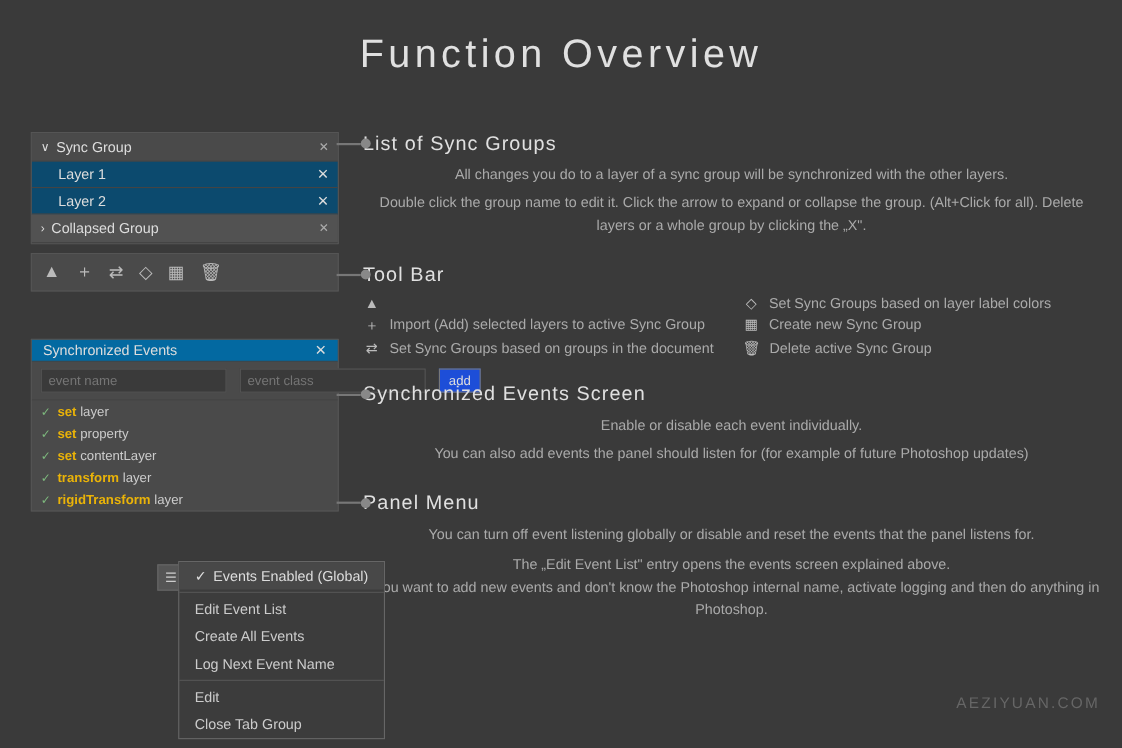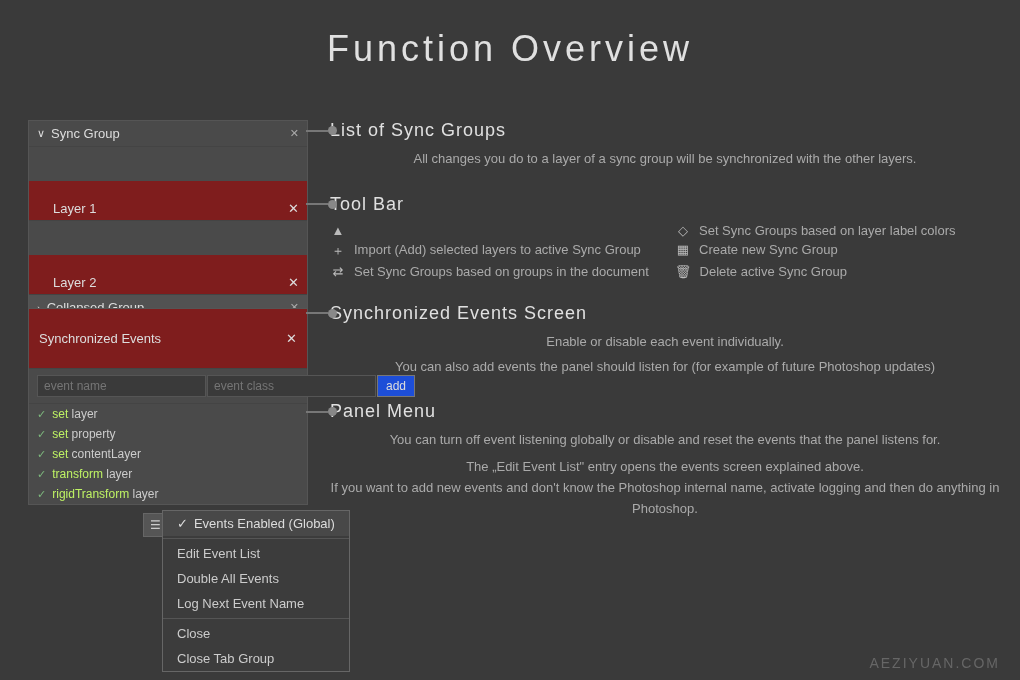--- a/index.html
+++ b/index.html
@@ -61,27 +61,26 @@
 
     .group-row .close-btn {
       color: #aaa;
       font-size: 11px;
       cursor: pointer;
     }
 
     .layer-row {
       display: flex;
       align-items: center;
-      padding: 20px 8px 4px 24px;
-      background: #7f1d1d;
+      padding: 4px 8px 4px 24px;
+      background: #0c4a6e;
       border-bottom: 1px solid #444;
       justify-content: space-between;
       font-size: 13px;
       color: #ddd;
-      margin-top: 34px;
     }
 
     
     .toolbar {
       background: #4a4a4a;
       border: 1px solid #555;
       display: flex;
       align-items: center;
       padding: 6px 10px;
       gap: 14px;
@@ -101,30 +100,30 @@
       top: 308px;
       width: 280px;
       background: #4a4a4a;
       border: 1px solid #555;
     }
 
     .events-header {
       display: flex;
       align-items: center;
       justify-content: space-between;
-      padding: 22px 10px;
-      background: #7f1d1d;
+      padding: 2px 10px;
+      background: #0369a1;
       border-bottom: 1px solid #444;
       font-size: 13px;
       color: #ddd;
     }
 
     .events-input-row {
       display: flex;
-      gap: 1px;
+      gap: 12px;
       padding: 6px 8px;
       border-bottom: 1px solid #444;
     }
 
     .events-input {
       background: #3a3a3a;
       border: 1px solid #555;
       color: #ccc;
       font-size: 12px;
       padding: 3px 6px;
@@ -153,21 +152,22 @@
       color: #ccc;
       gap: 6px;
     }
 
     .event-item .check {
       color: #7db87d;
       font-size: 11px;
     }
 
     .event-item .keyword {
-      color: #bef264;
+      color: #eab308;
+      font-weight: bold;
     }
 
     
     .menu-trigger {
       position: absolute;
       left: 144px;
       top: 512px;
       background: #555;
       border: 1px solid #666;
       padding: 4px 6px;
@@ -252,21 +252,21 @@
     .tb-icon {
       color: #bbb;
       font-size: 13px;
       min-width: 16px;
       text-align: center;
     }
 
     
     .watermark {
       position: absolute;
-      bottom: 9px;
+      bottom: 33px;
       right: 20px;
       color: #666;
       font-size: 14px;
       letter-spacing: 2px;
     }
 
     .chevron-down { font-size: 11px; }
     .chevron-right { font-size: 11px; }
 
   </style>
@@ -351,36 +351,37 @@
 
 <div class="menu-trigger" style="position:absolute;left:143px;top:513px;">☰</div>
 
 <div class="dropdown-menu">
   <div class="dropdown-item checked">
     <span>✓</span>
     <span>Events Enabled (Global)</span>
   </div>
   <div class="dropdown-divider"></div>
   <div class="dropdown-item">Edit Event List</div>
-  <div class="dropdown-item">Double All Events</div>
+  <div class="dropdown-item">Create All Events</div>
   <div class="dropdown-item">Log Next Event Name</div>
   <div class="dropdown-divider"></div>
-  <div class="dropdown-item">Close</div>
+  <div class="dropdown-item">Edit</div>
   <div class="dropdown-item">Close Tab Group</div>
 </div>
 
 <div class="right-content">
 
   <div style="position:relative; margin-bottom: 24px;">
     <div style="position:absolute;left:-24px;top:6px;display:flex;align-items:center;">
       <div style="width:22px;height:2px;background:#777;"></div>
       <div style="width:9px;height:9px;background:#888;border-radius:50%;margin-left:0;"></div>
     </div>
     <div class="section-title">List of Sync Groups</div>
     <div class="section-text">All changes you do to a layer of a sync group will be synchronized with the other layers.</div>
+    <div class="section-text">Double click the group name to edit it. Click the arrow to expand or collapse the group. (Alt+Click for all). Delete layers or a whole group by clicking the „X".</div>
   </div>
 
   <div style="position:relative; margin-bottom: 24px;">
     <div style="position:absolute;left:-24px;top:6px;display:flex;align-items:center;">
       <div style="width:22px;height:2px;background:#777;"></div>
       <div style="width:9px;height:9px;background:#888;border-radius:50%;"></div>
     </div>
     <div class="section-title">Tool Bar</div>
     <div class="toolbar-desc">
       <div class="toolbar-desc-item">

